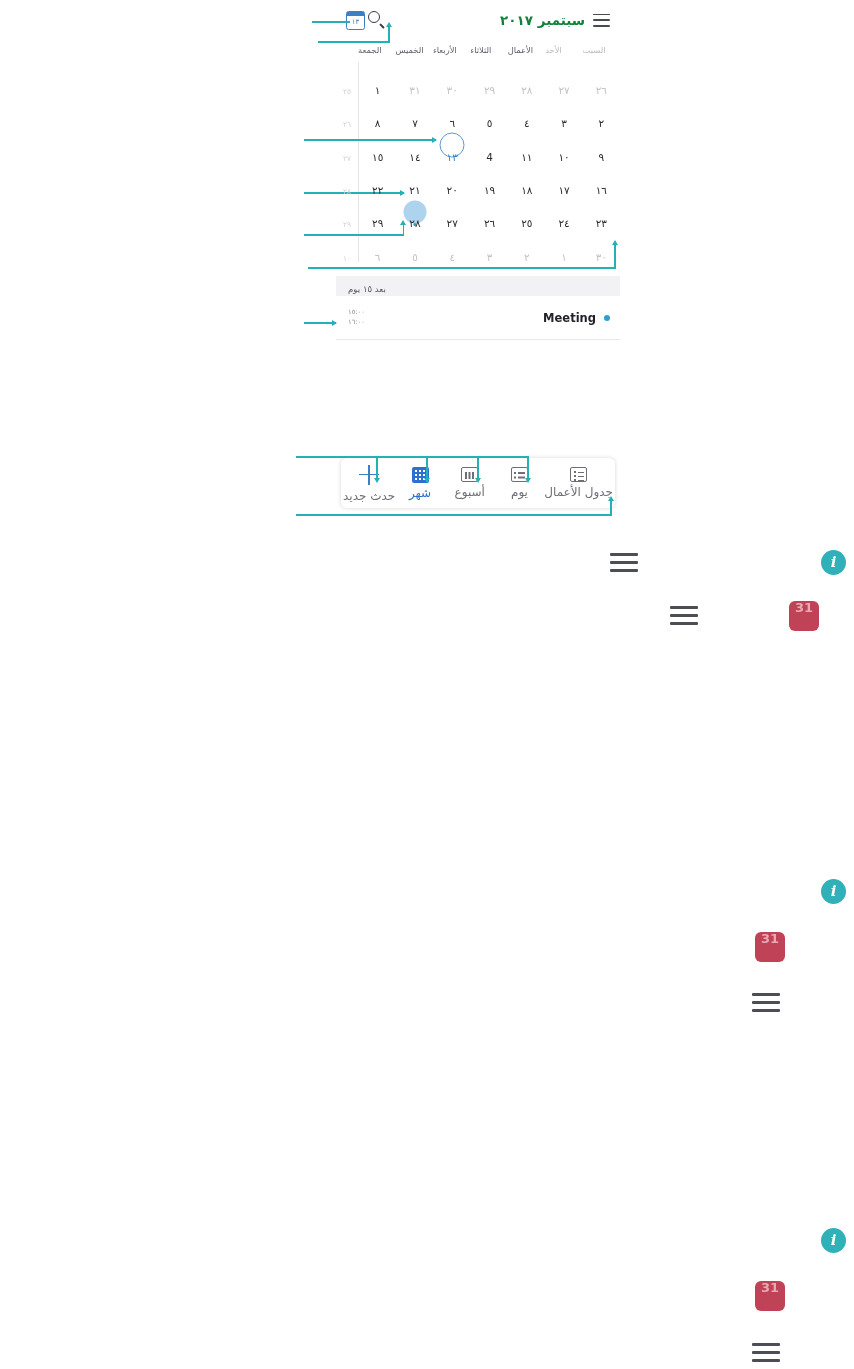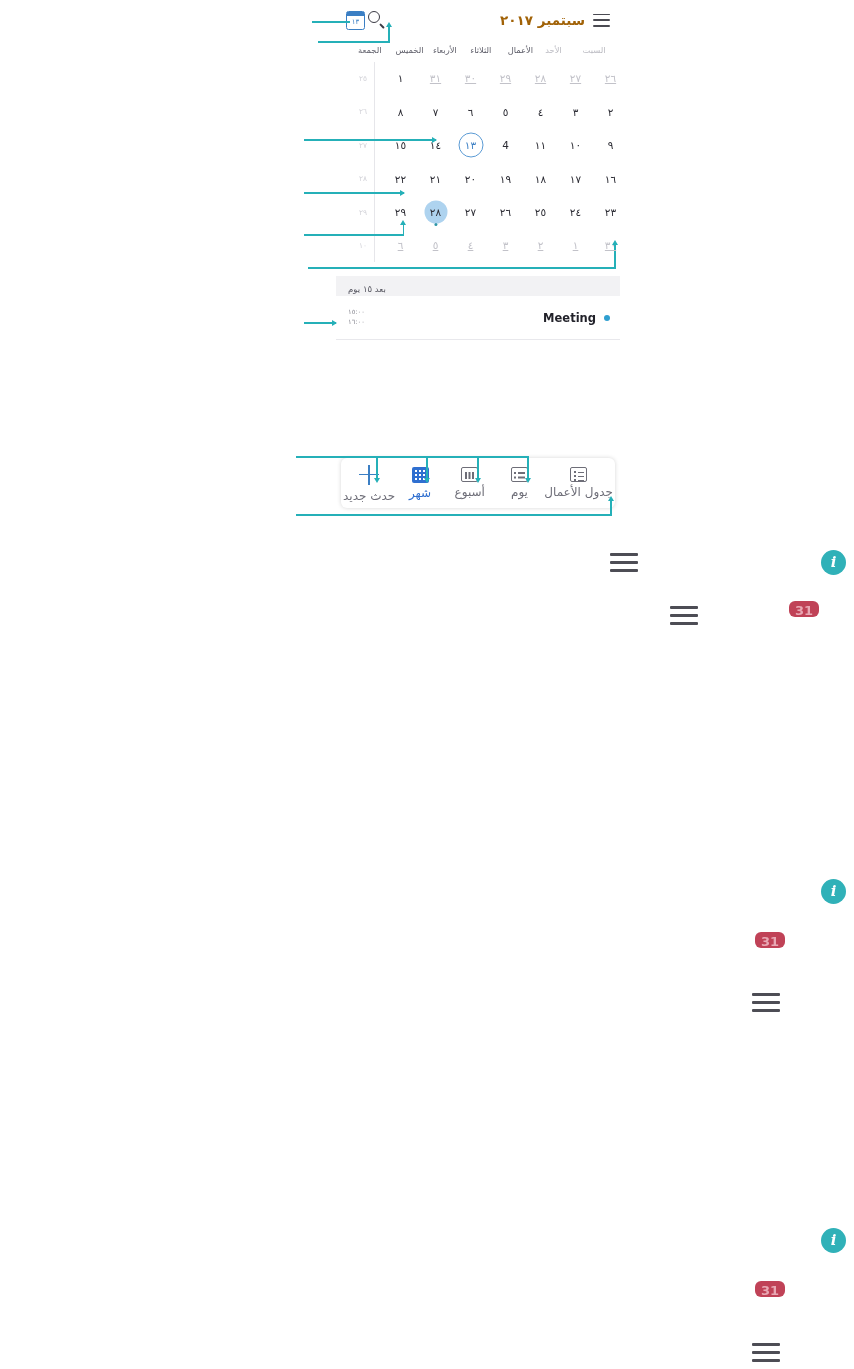--- a/index.html
+++ b/index.html
@@ -51,21 +51,21 @@
     flex: 0 0 auto;
   }
   .hamburger i {
     display: block;
     height: 1.6px;
     background: #4a4a52;
     border-radius: 1px;
   }
   .month-title {
     font-size: 13.5px;
-    color: #a16207;
+    color: #15803d;
     font-weight: 700;
     letter-spacing: 0;
     white-space: nowrap;
   }
   .topbar-spacer { flex: 1 1 auto; }
 
   .today-icon {
     position: relative;
     width: 19px; height: 19px;
     border: 1.6px solid #3b7fc4;
@@ -147,37 +147,36 @@
   }
   .week {
     display: flex;
     height: 33.4px;
     align-items: center;
   }
   .cell {
     flex: 1 1 0;
     height: 33.4px;
     display: flex;
-    align-items: center;
+    align-items: flex-end;
     justify-content: center;
     position: relative;
-    margin-left: 16px;
   }
   .cell.edge {
     flex: 0 0 22px;
     border-right: 1px solid #e6e6ea;
   }
   .daynum {
     font-size: 10.5px;
     color: #2b2b33;
     line-height: 1;
     position: relative;
     z-index: 2;
   }
-  .cell.muted .daynum { color: #c2c2c9; text-decoration: underline; }
+  .cell.muted .daynum { color: #c2c2c9; }
   .cell.edge .daynum { font-size: 7.5px; color: #d2d2d8; }
 
   .cell.today .daynum { color: #3b7fc4; }
   .cell.today::before {
     content: "";
     position: absolute;
     width: 23px; height: 23px;
     border: 1.3px solid #5b9bd5;
     border-radius: 50%;
     left: 50%; top: 50%;
@@ -441,28 +440,28 @@
     font-style: italic;
     font-weight: 700;
     font-size: 15px;
     display: flex;
     align-items: center;
     justify-content: center;
     line-height: 1;
   }
   .glyph-cal31 {
     position: absolute;
-    width: 30px; height: 16px;
+    width: 30px; height: 30px;
     border-radius: 6px;
     background: #c04257;
     color: #e8a8b4;
     font-size: 13px;
     font-weight: 700;
     display: flex;
-    align-items: flex-end;
+    align-items: flex-start;
     justify-content: center;
     line-height: 1;
   }
 </style>
 </head>
 <body>
 
 <div id="phone">
   <div class="screen">
 

